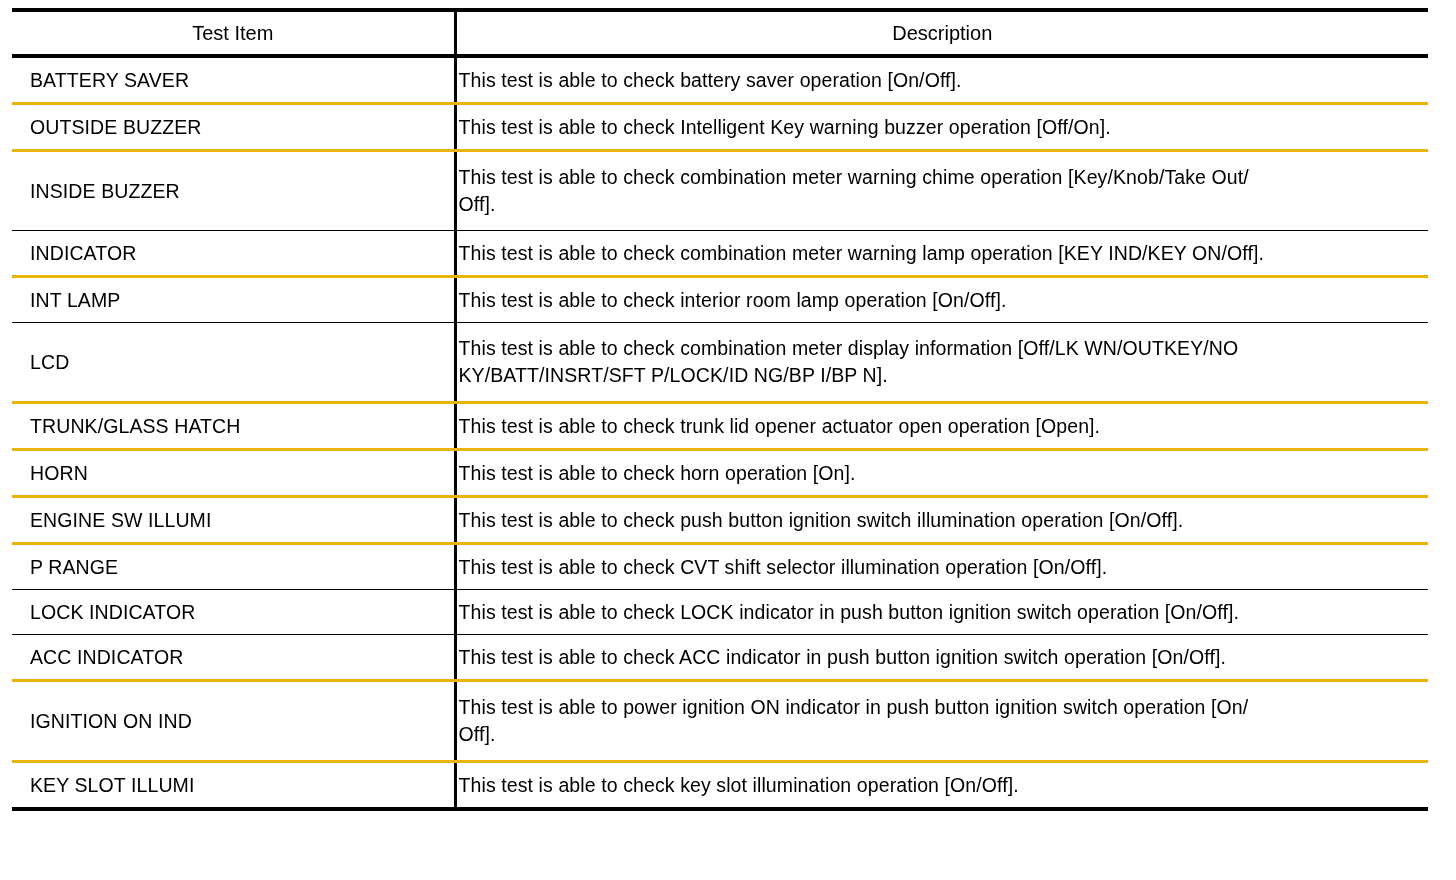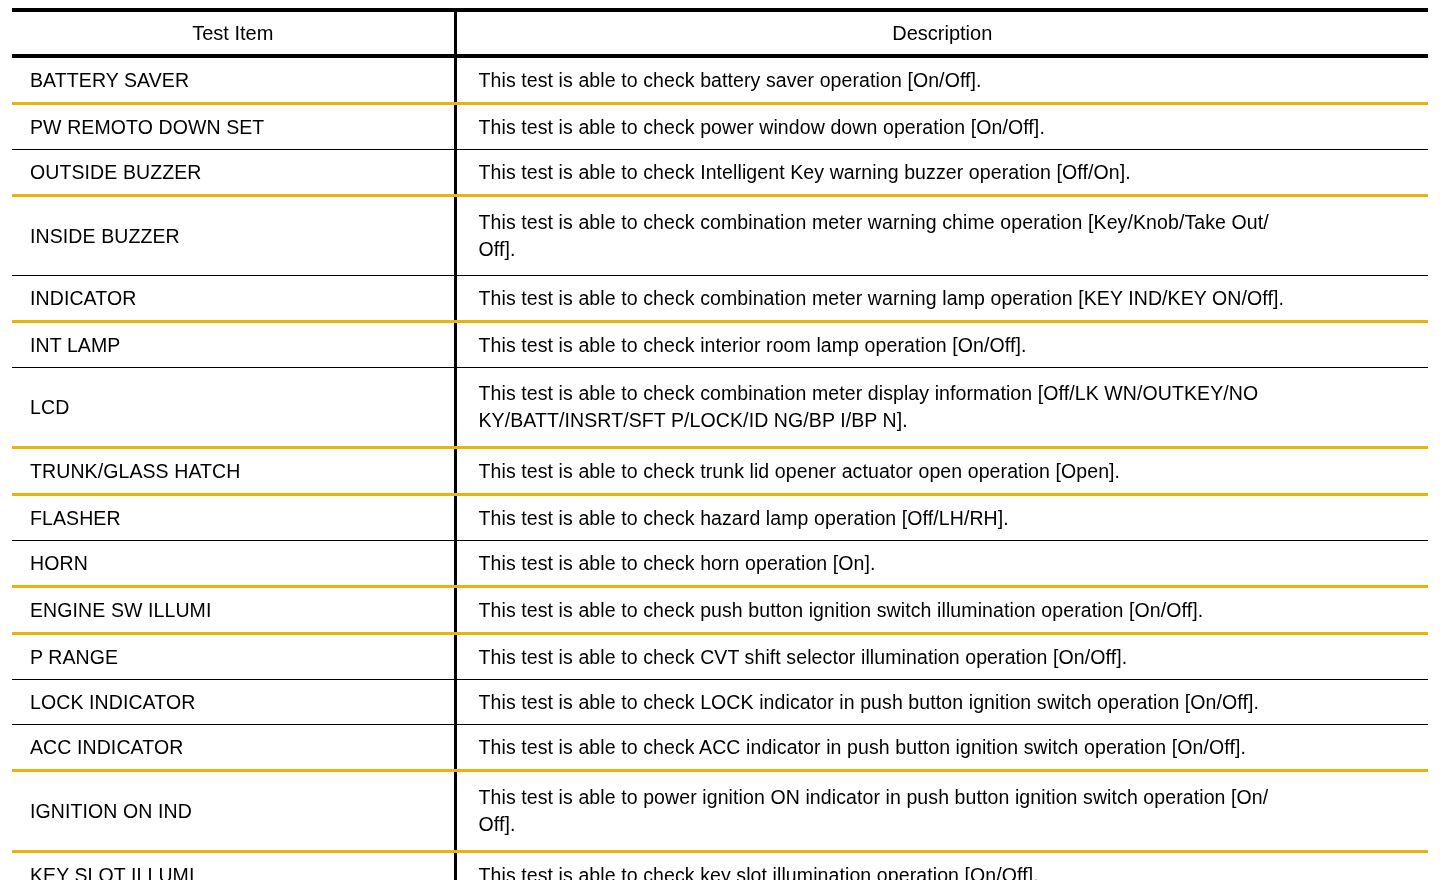--- a/index.html
+++ b/index.html
@@ -66,21 +66,21 @@
     line-height: 27px;
     vertical-align: middle;
     padding: 7px 6px 7px 18px;
     letter-spacing: 0.1px;
   }
   tbody td.cell-item {
     border-right: 3px solid #000;
     white-space: nowrap;
   }
   tbody td.cell-desc {
-    padding-left: 22px;
+    padding-left: 2px;
     padding-right: 4px;
   }
 
   
   tbody tr.rule-thick > td { border-bottom: 3px solid #eab308; }
   tbody tr.rule-thin  > td { border-bottom: 1.5px solid #000; }
   tbody tr:last-child > td { border-bottom: none; }
 
   
   tbody tr.tall > td { height: 64px; }
@@ -103,24 +103,20 @@
         <tr>
           <th class="th-item">Test Item</th>
           <th class="th-desc">Description</th>
         </tr>
       </thead>
       <tbody id="table-body">
           <tr class="short rule-thick">
             <td class="cell-item">BATTERY SAVER</td>
             <td class="cell-desc">This test is able to check battery saver operation [On/Off].</td>
           </tr>
-          <tr class="short rule-thin">
-            <td class="cell-item">PW REMOTO DOWN SET</td>
-            <td class="cell-desc">This test is able to check power window down operation [On/Off].</td>
-          </tr>
           <tr class="short rule-thick">
             <td class="cell-item">OUTSIDE BUZZER</td>
             <td class="cell-desc">This test is able to check Intelligent Key warning buzzer operation [Off/On].</td>
           </tr>
           <tr class="tall rule-thin">
             <td class="cell-item">INSIDE BUZZER</td>
             <td class="cell-desc">
               <span class="wrap-break">This test is able to check combination meter warning chime operation [Key/Knob/Take Out/</span>
               <span class="wrap-break">Off].</span>
             </td>
@@ -136,24 +132,20 @@
           <tr class="tall rule-thick">
             <td class="cell-item">LCD</td>
             <td class="cell-desc">
               <span class="wrap-break">This test is able to check combination meter display information [Off/LK WN/OUTKEY/NO</span>
               <span class="wrap-break">KY/BATT/INSRT/SFT P/LOCK/ID NG/BP I/BP N].</span>
             </td>
           </tr>
           <tr class="short rule-thick">
             <td class="cell-item">TRUNK/GLASS HATCH</td>
             <td class="cell-desc">This test is able to check trunk lid opener actuator open operation [Open].</td>
-          </tr>
-          <tr class="short rule-thin">
-            <td class="cell-item">FLASHER</td>
-            <td class="cell-desc">This test is able to check hazard lamp operation [Off/LH/RH].</td>
           </tr>
           <tr class="short rule-thick">
             <td class="cell-item">HORN</td>
             <td class="cell-desc">This test is able to check horn operation [On].</td>
           </tr>
           <tr class="short rule-thick">
             <td class="cell-item">ENGINE SW ILLUMI</td>
             <td class="cell-desc">This test is able to check push button ignition switch illumination operation [On/Off].</td>
           </tr>
           <tr class="short rule-thin">

